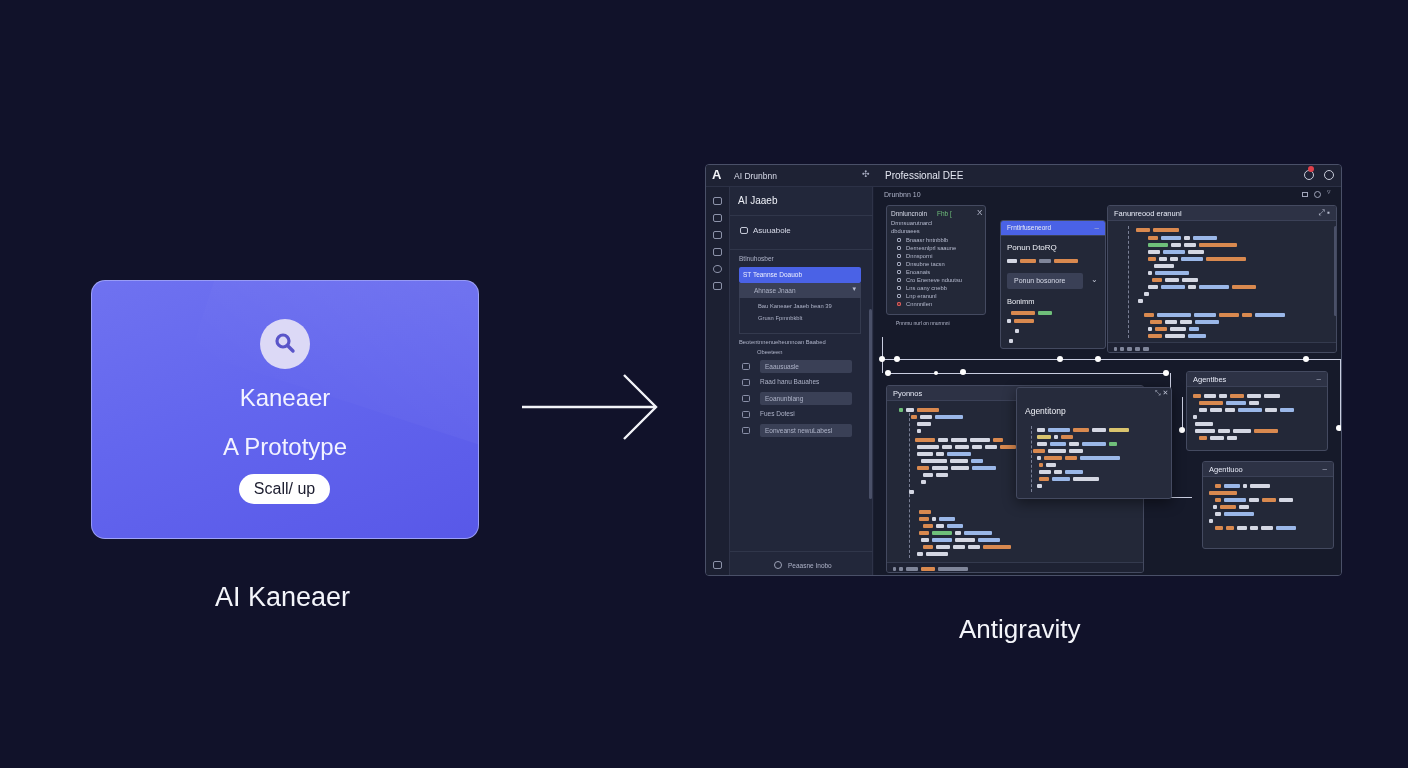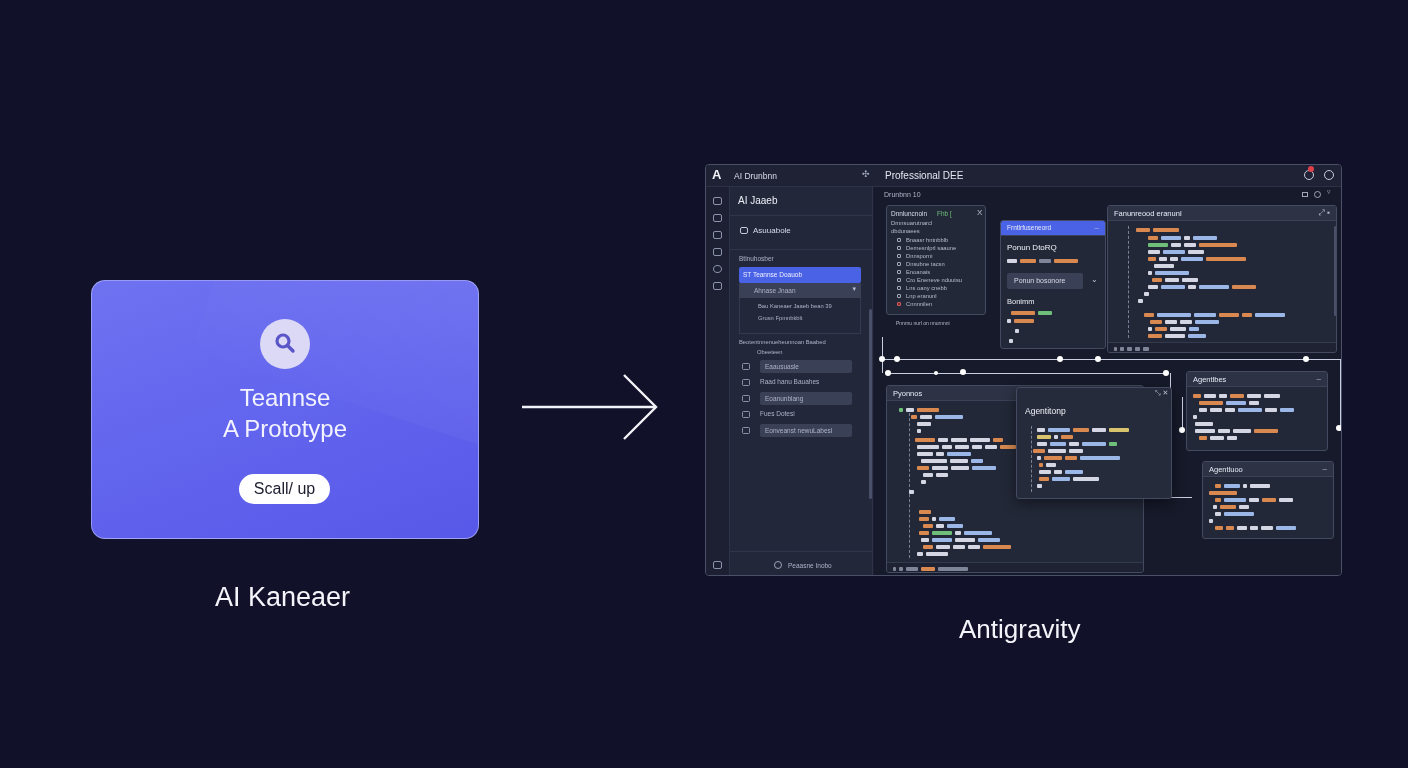--- a/index.html
+++ b/index.html
@@ -91,22 +91,22 @@
 <body>
 
 <div class="studio-card">
   <div class="sheen"></div>
   <div class="search-badge">
     <svg width="26" height="26" viewBox="0 0 26 26">
       <circle cx="11" cy="10" r="6" fill="none" stroke="#5a55c9" stroke-width="3.2"></circle>
       <line x1="15.5" y1="14.5" x2="21" y2="20" stroke="#5a55c9" stroke-width="3.4" stroke-linecap="round"></line>
     </svg>
   </div>
-  <div class="card-title" style="top:101px">Teannse</div>
-  <div class="card-title" style="top:132px">A Prototype</div>
+  <div class="card-title" style="top:101px">Kaneaer</div>
+  <div class="card-title" style="top:150px">A Prototype</div>
   <button class="scale-btn">Scall/ up</button>
 </div>
 <div class="caption" style="left:215px; top:582px">AI Kaneaer</div>
 
 <svg class="arrow" width="142" height="70" viewBox="0 0 142 70">
   <line x1="2" y1="34" x2="136" y2="34" stroke="#f2f3f8" stroke-width="2.4"></line>
   <polyline points="104,2 136,34 104,66" fill="none" stroke="#f2f3f8" stroke-width="2.4"></polyline>
 </svg>
 
 <div class="ide">
@@ -575,21 +575,21 @@
           <div class="tok c-white" style="width:18px"></div>
           <div class="tok c-orange" style="width:24px"></div>
         </div>
       <div class="code-line" style="left:12px; top:64px">
           <div class="tok c-orange" style="width:8px"></div>
           <div class="tok c-white" style="width:14px"></div>
           <div class="tok c-white" style="width:10px"></div>
         </div>
     </div>
 
-    <div class="panel" style="left:328px; top:274px; width:132px; height:78px">
+    <div class="panel" style="left:328px; top:274px; width:132px; height:88px">
       <div class="panel-head">
         <div class="panel-title">Agentluoo</div>
         <div class="panel-ctrl">–</div>
       </div>
       <div class="code-line" style="left:12px; top:22px">
           <div class="tok c-orange" style="width:6px"></div>
           <div class="tok c-blue" style="width:16px"></div>
           <div class="tok c-white" style="width:4px"></div>
           <div class="tok c-white" style="width:20px"></div>
         </div>

